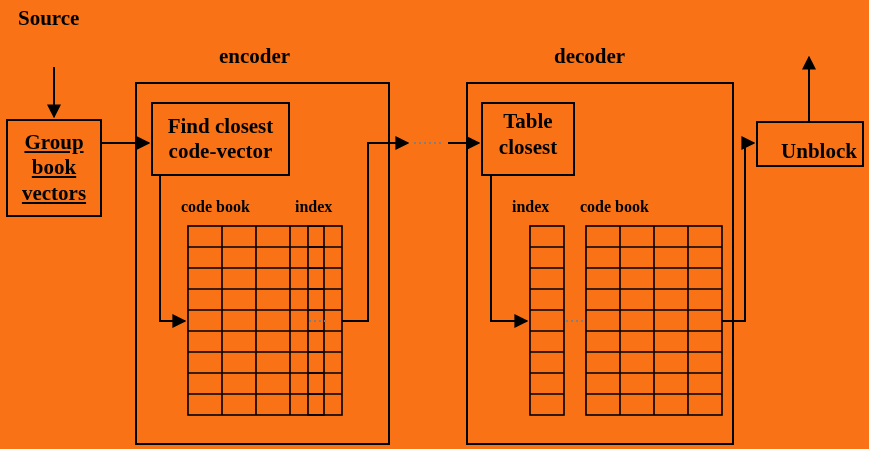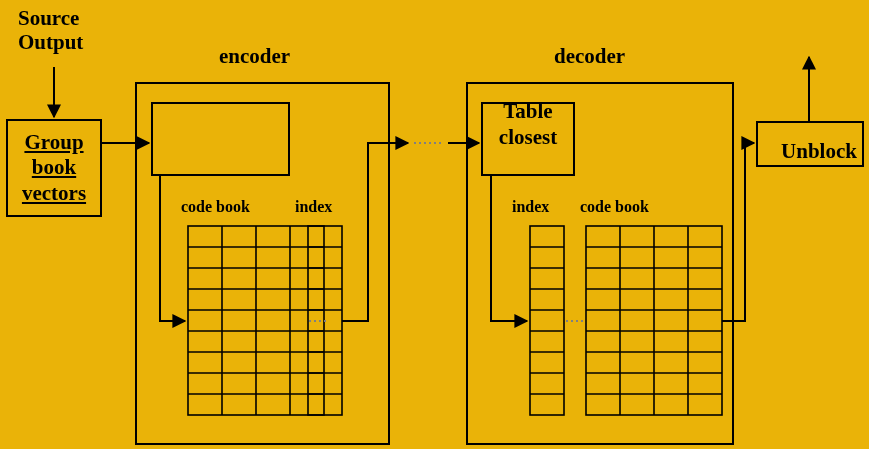--- a/index.html
+++ b/index.html
@@ -4,21 +4,21 @@
 <style>
   html, body {
     margin: 0;
     padding: 0;
     background: #ffffff;
   }
   #canvas {
     position: relative;
     width: 869px;
     height: 449px;
-    background: #eab308;
+    background: #f97316;
     font-family: "Liberation Serif", "DejaVu Serif", serif;
     overflow: hidden;
   }
   #diagram-svg {
     position: absolute;
     left: 0;
     top: 0;
     width: 869px;
     height: 449px;
   }
@@ -155,34 +155,37 @@
     </g>
 
     <g stroke="#808080" fill="none" stroke-width="2" stroke-dasharray="2,3" stroke-linecap="butt">
       <line x1="326" y1="321" x2="308" y2="321"></line>
       <line x1="566" y1="321" x2="586" y2="321"></line>
       <line x1="414" y1="143" x2="443" y2="143"></line>
     </g>
   </svg>
 
   <div class="lbl lbl-free" style="left:18px; top:6px;">Source</div>
-  <div class="lbl lbl-free" style="left:18px; top:30px;">Output</div>
 
   <div class="lbl lbl-free" style="left:554px; top:44px;">decoder</div>
 
   <div class="lbl lbl-free" style="left:219px; top:44px;">encoder</div>
 
   <div class="boxtext" style="left:7px; top:120px; width:94px; height:96px;text-decoration:underline;">
     <span>Group</span>
     <span>book</span>
     <span>vectors</span>
   </div>
 
+  <div class="boxtext" style="left:152px; top:103px; width:137px; height:72px;">
+    <span>Find closest</span>
+    <span>code-vector</span>
+  </div>
 
-  <div class="boxtext" style="left:482px; top:93px; width:92px; height:63px;">
+  <div class="boxtext" style="left:482px; top:103px; width:92px; height:63px;">
     <span>Table</span>
     <span>closest</span>
   </div>
 
   <div class="boxtext" style="left:757px; top:130px; width:124px; height:44px;">
     <span>Unblock</span>
   </div>
 
   <div class="stack-title" style="left:181px; top:198px;">code book</div>
   <div class="stack-title" style="left:295px; top:198px;">index</div>

